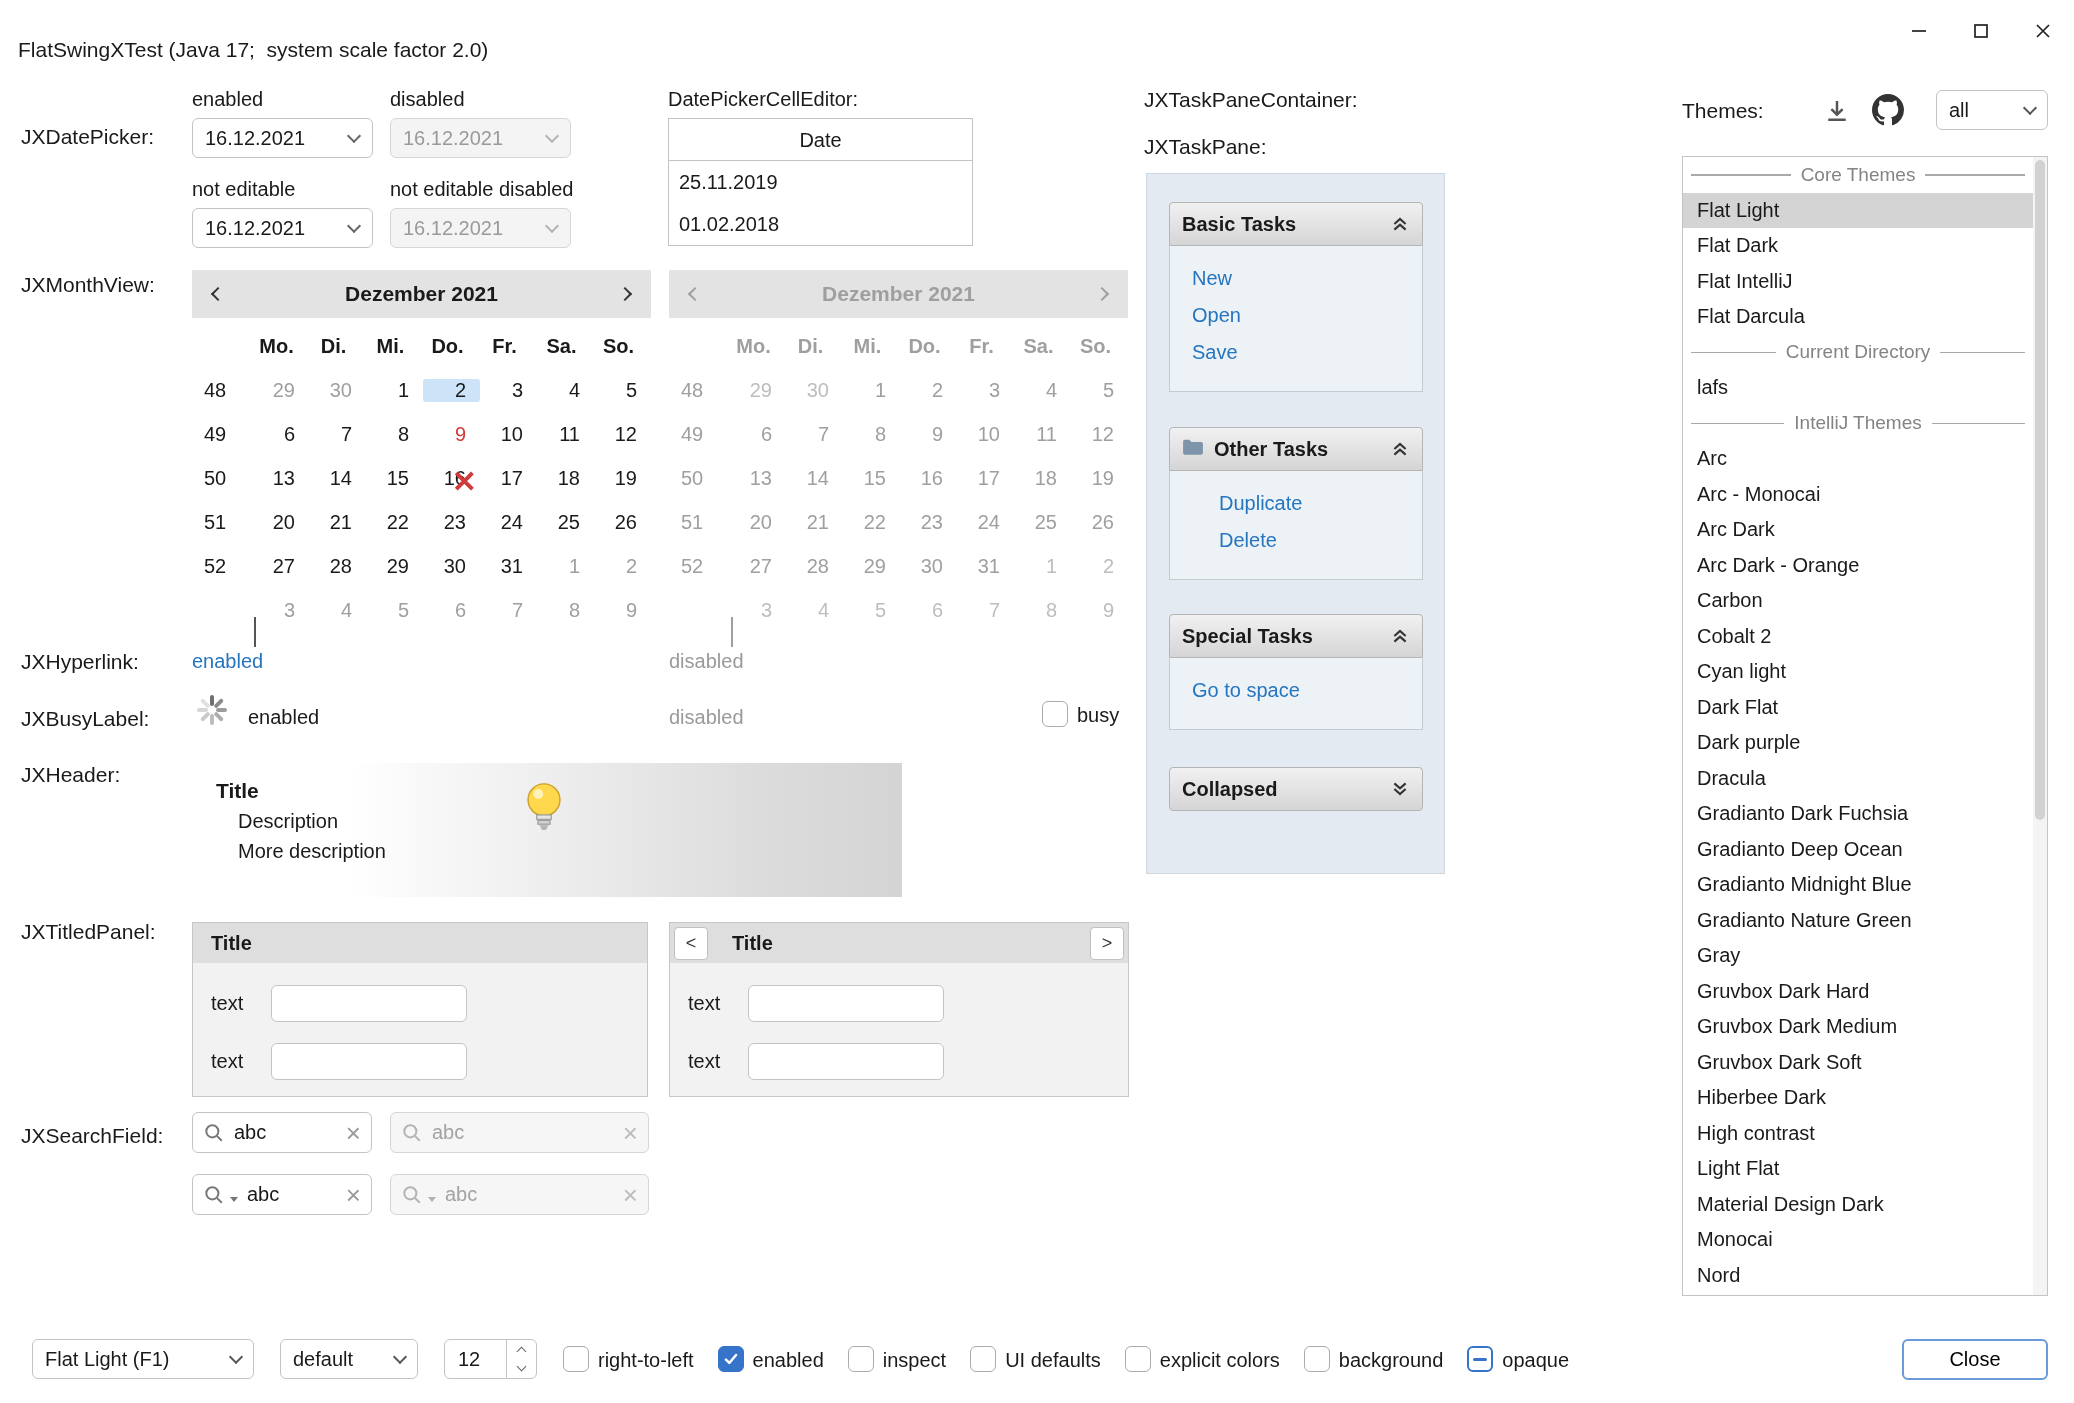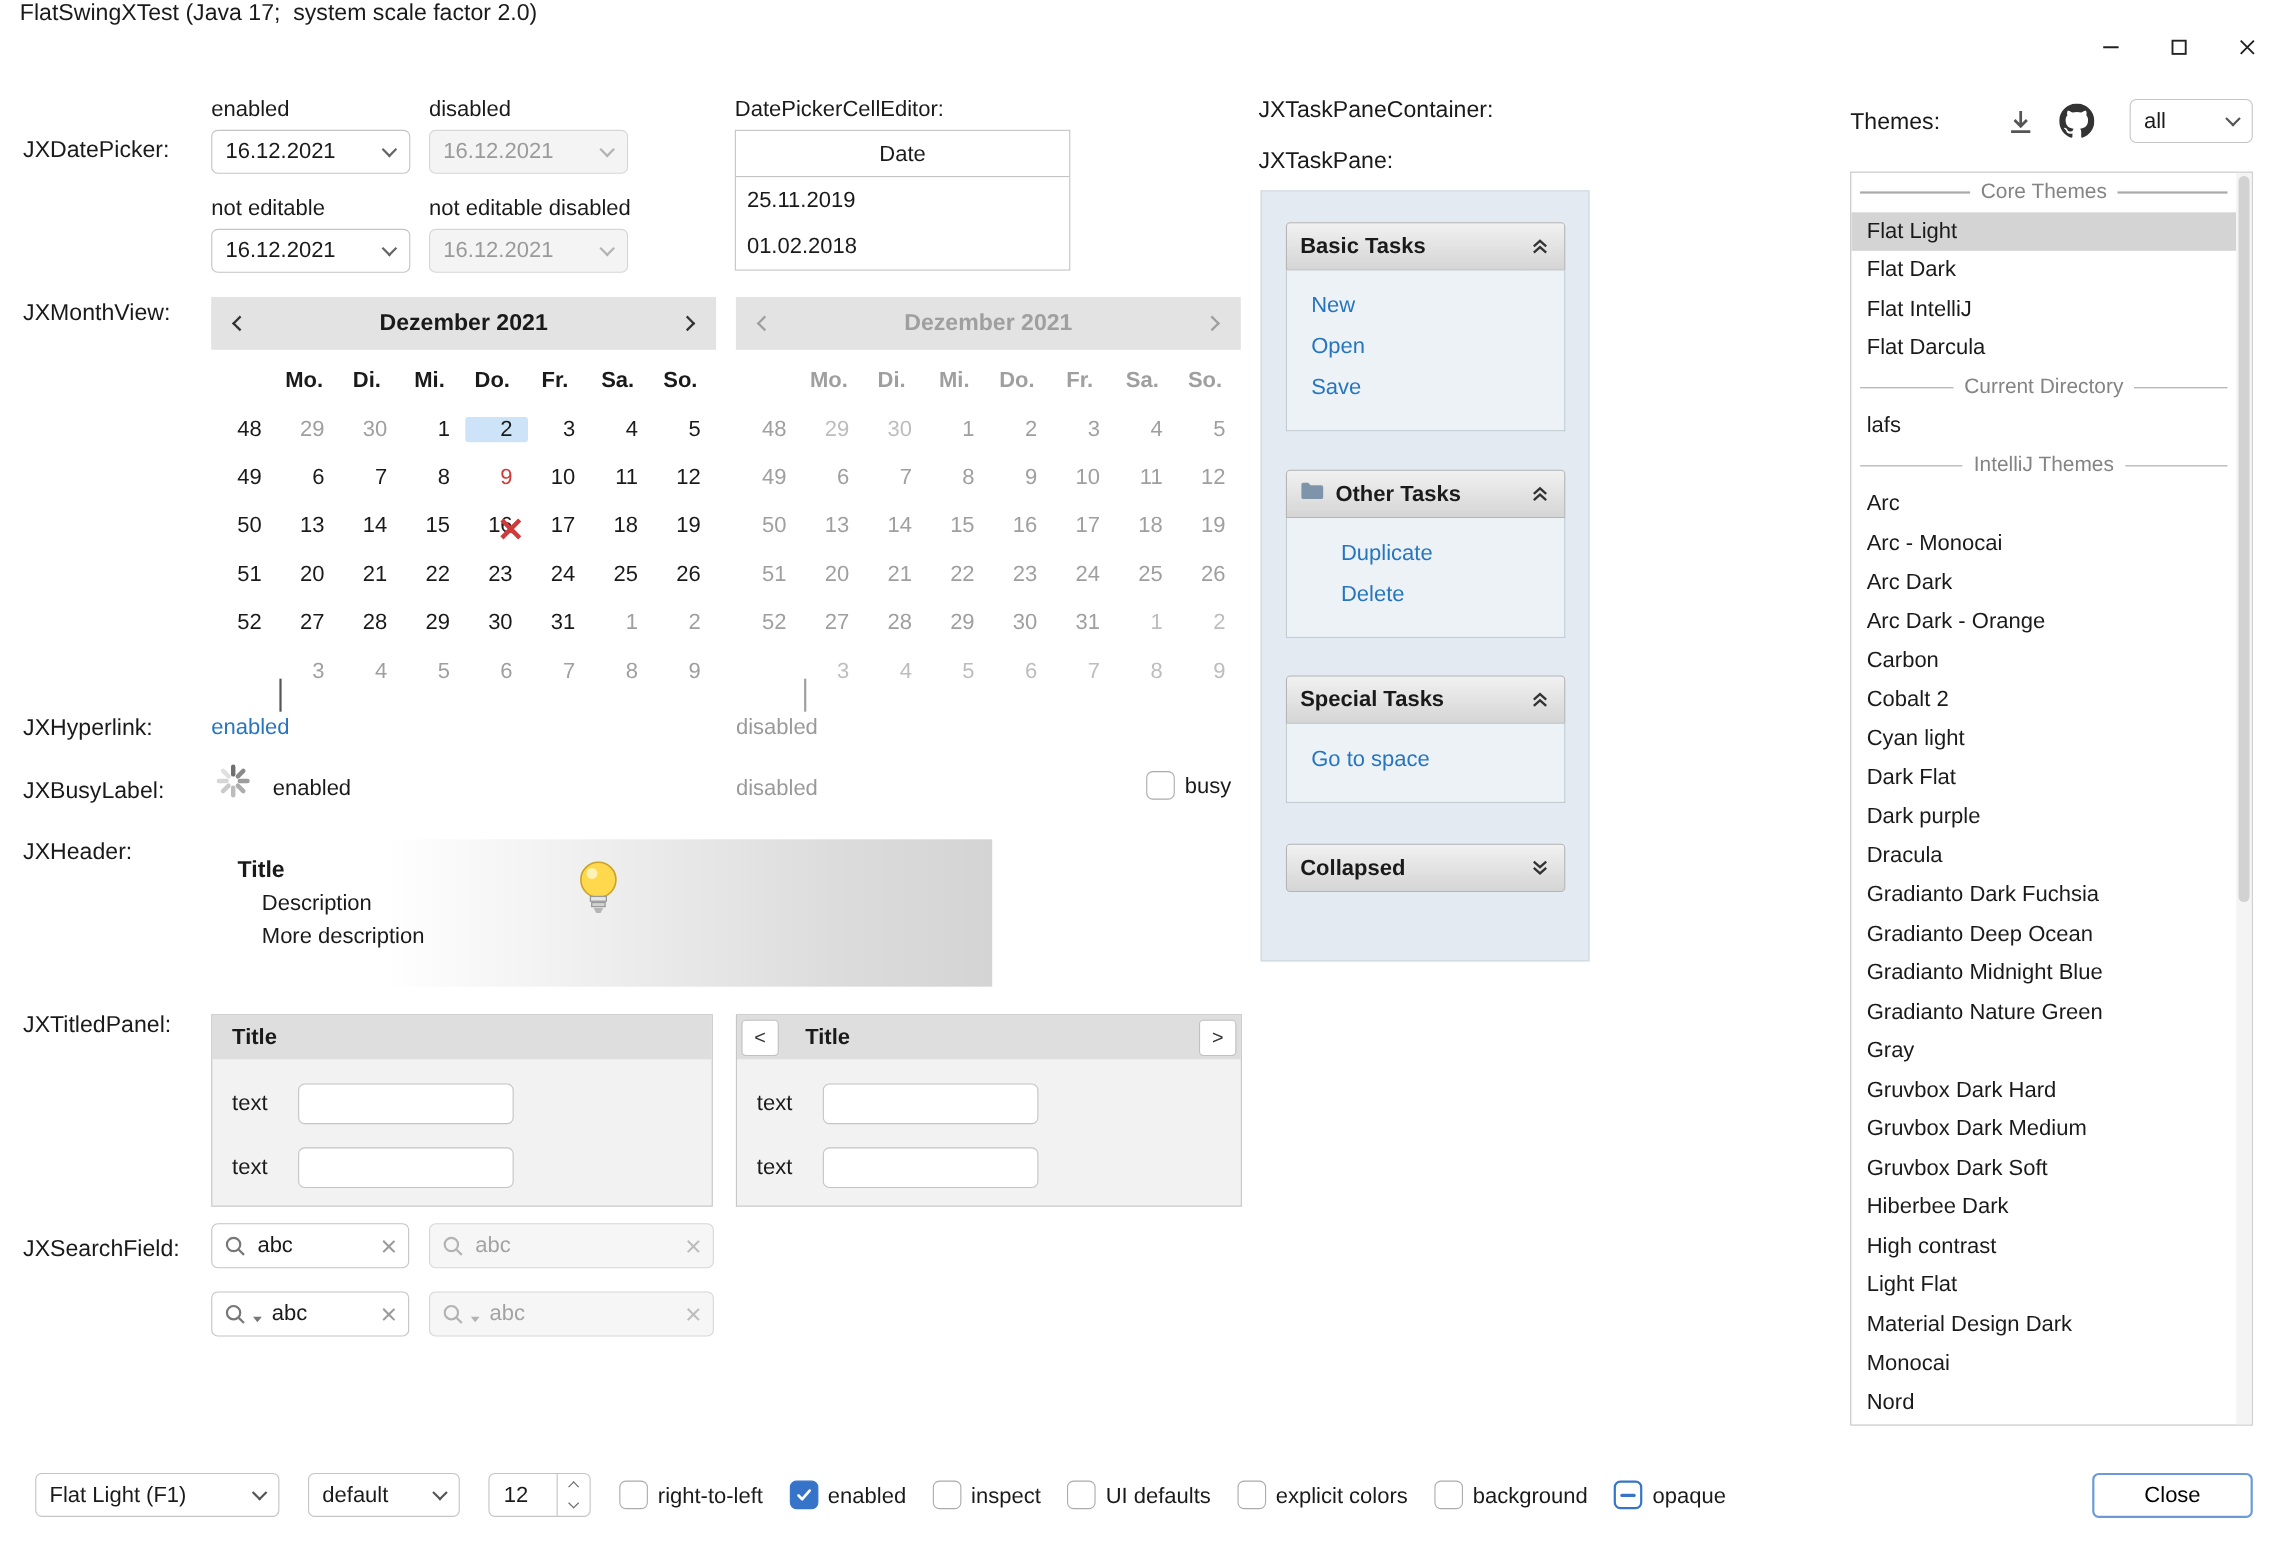--- a/index.html
+++ b/index.html
@@ -1,21 +1,21 @@
 <!DOCTYPE html>
 <html><head>
 <meta charset="utf-8">
 <style>
   *{box-sizing:border-box;margin:0;padding:0}
   html,body{width:2074px;height:1403px;overflow:hidden;background:#fff;
     font-family:"Liberation Sans",sans-serif;color:#1a1a1a;}
   .app{position:relative;width:2074px;height:1403px;background:#fff;font-size:20px;}
 
   
-  .titlebar{position:absolute;left:0;top:0;right:0;height:62px;display:flex;align-items:flex-start;background:#fff;flex-direction:column;}
+  .titlebar{position:absolute;left:0;top:0;right:0;height:62px;display:flex;align-items:flex-end;background:#fff;}
   .title-text{margin-left:18px;font-size:21px;white-space:pre;}
   .win-controls{margin-left:auto;display:flex;height:100%;}
   .win-btn{width:62px;height:100%;display:flex;align-items:center;justify-content:center;}
 
   
   .abs{position:absolute;}
   .flabel{position:absolute;left:21px;font-size:21px;}
   .slabel{position:absolute;font-size:20px;}
   .gray-text{position:absolute;font-size:20px;color:#9a9a9a;}
   .chevron{display:inline-block;width:10px;height:10px;border-right:2.2px solid currentColor;border-bottom:2.2px solid currentColor;}
@@ -39,21 +39,21 @@
   .date-table .trow{height:42px;line-height:42px;padding-left:10px;}
 
   
   .calendar{position:absolute;width:459px;background:#fff;}
   .cal-header{height:48px;display:flex;align-items:center;background:#e3e3e3;color:#1a1a1a;}
   .cal-nav{width:52px;display:flex;align-items:center;justify-content:center;color:#333;}
   .cal-title{flex:1;text-align:center;font-weight:bold;font-size:21px;}
   .cal-grid{padding-top:6px;}
   .cal-row{display:flex;height:44px;align-items:center;}
   .cal-cell{width:57px;text-align:right;padding-right:14px;position:relative;font-size:20px;}
-  .cal-wk{width:60px;}
+  .cal-wk{width:60px;text-align:center;}
   .cal-dayname{font-weight:bold;text-align:center;padding-right:8px;}
   .cal-day.muted{color:#9f9f9f;}
   .cal-day.selected{background:#cde3f7;border-radius:3px;}
   .cal-day.red{color:#cf3a3a;}
   .cal-day.crossed::after{content:"\2715";position:absolute;right:3px;top:-3px;color:#cf3a3a;
     font-size:30px;font-weight:bold;}
   .cal-wk.caret::after{content:"";position:absolute;right:-4px;top:7px;width:2.5px;height:30px;background:#555;}
   .calendar.disabled,.calendar.disabled .cal-header,.calendar.disabled .cal-nav,
   .calendar.disabled .cal-cell{color:#9f9f9f;}
   .calendar.disabled .cal-day.muted{color:#bdbdbd;}

